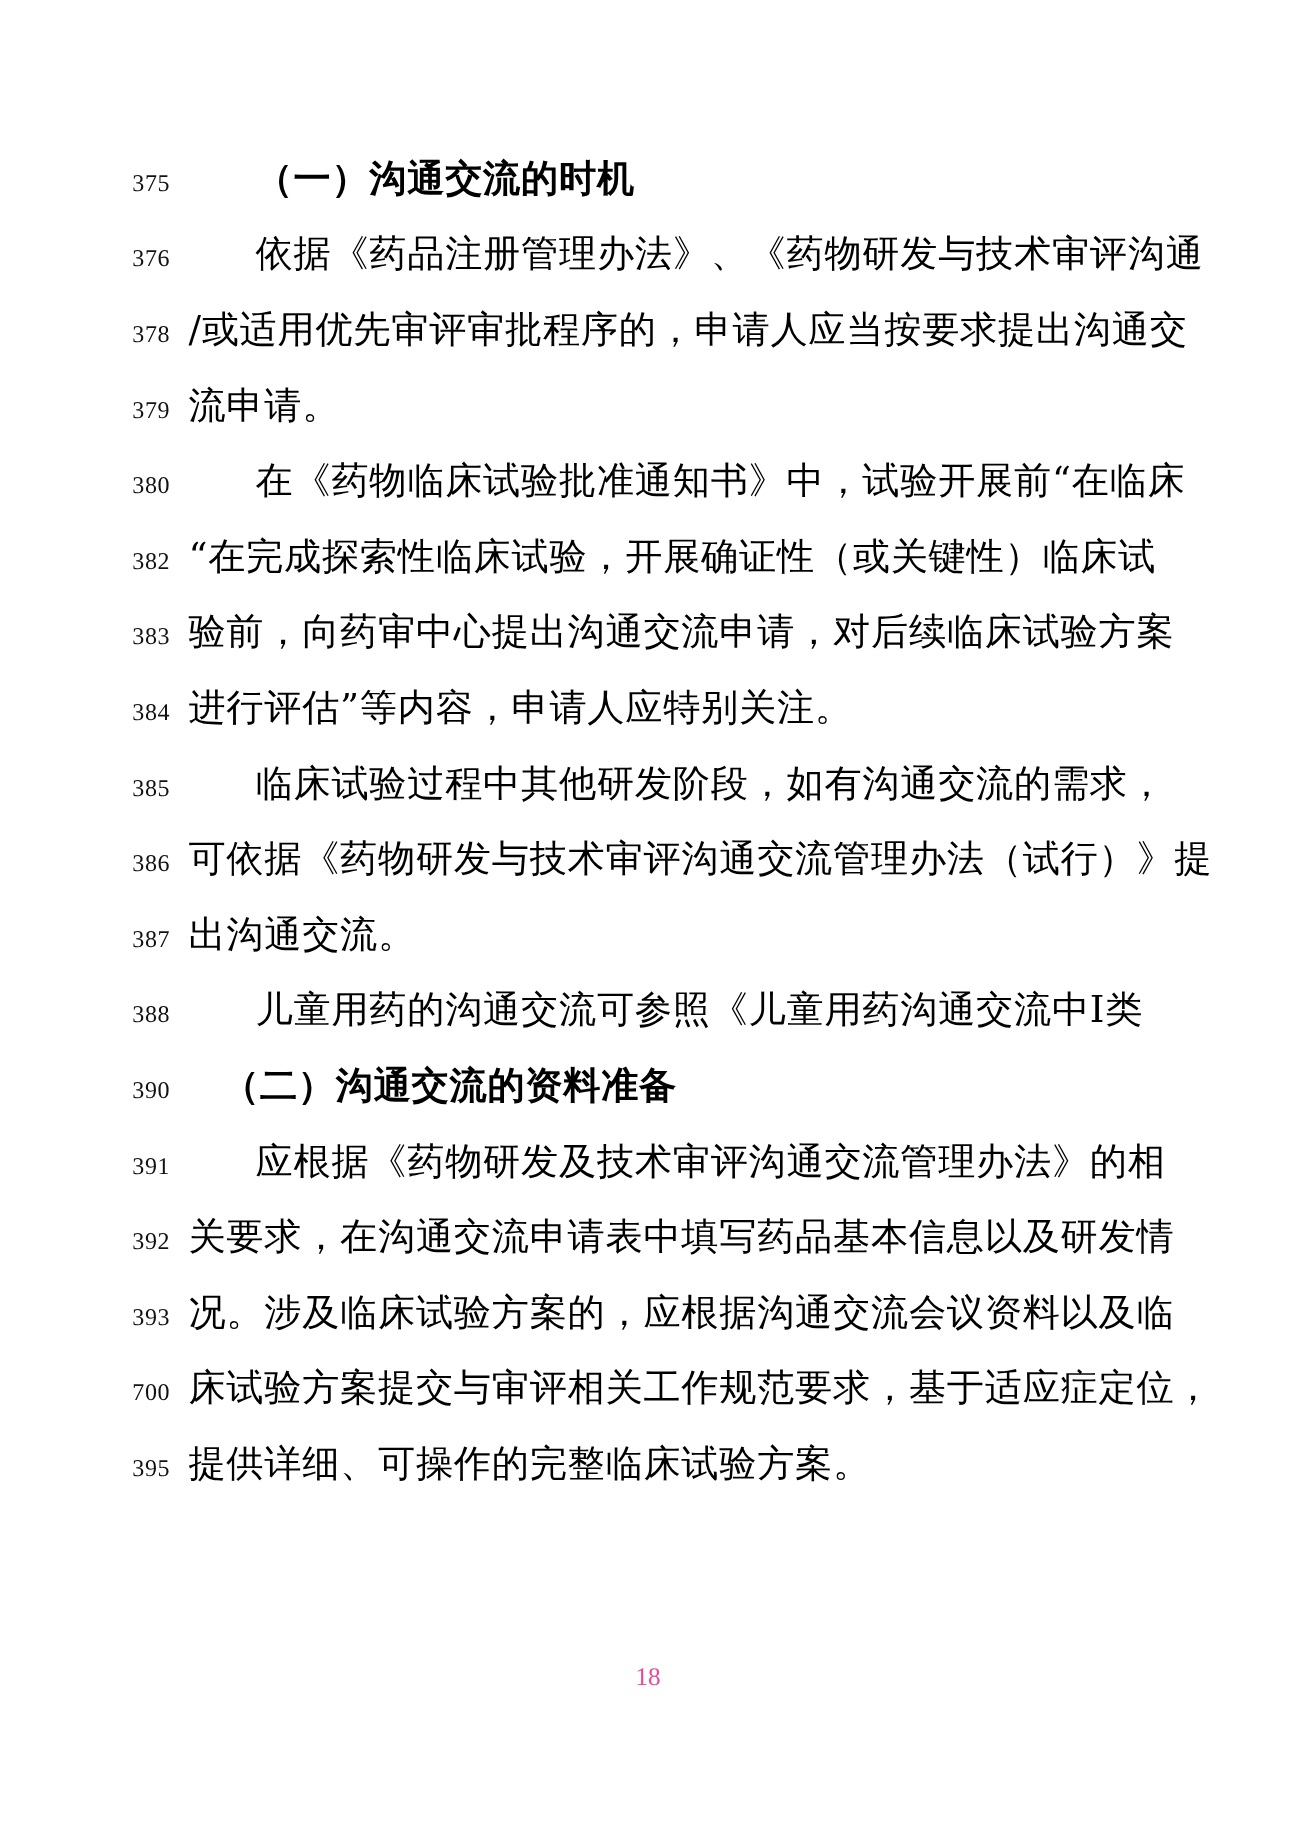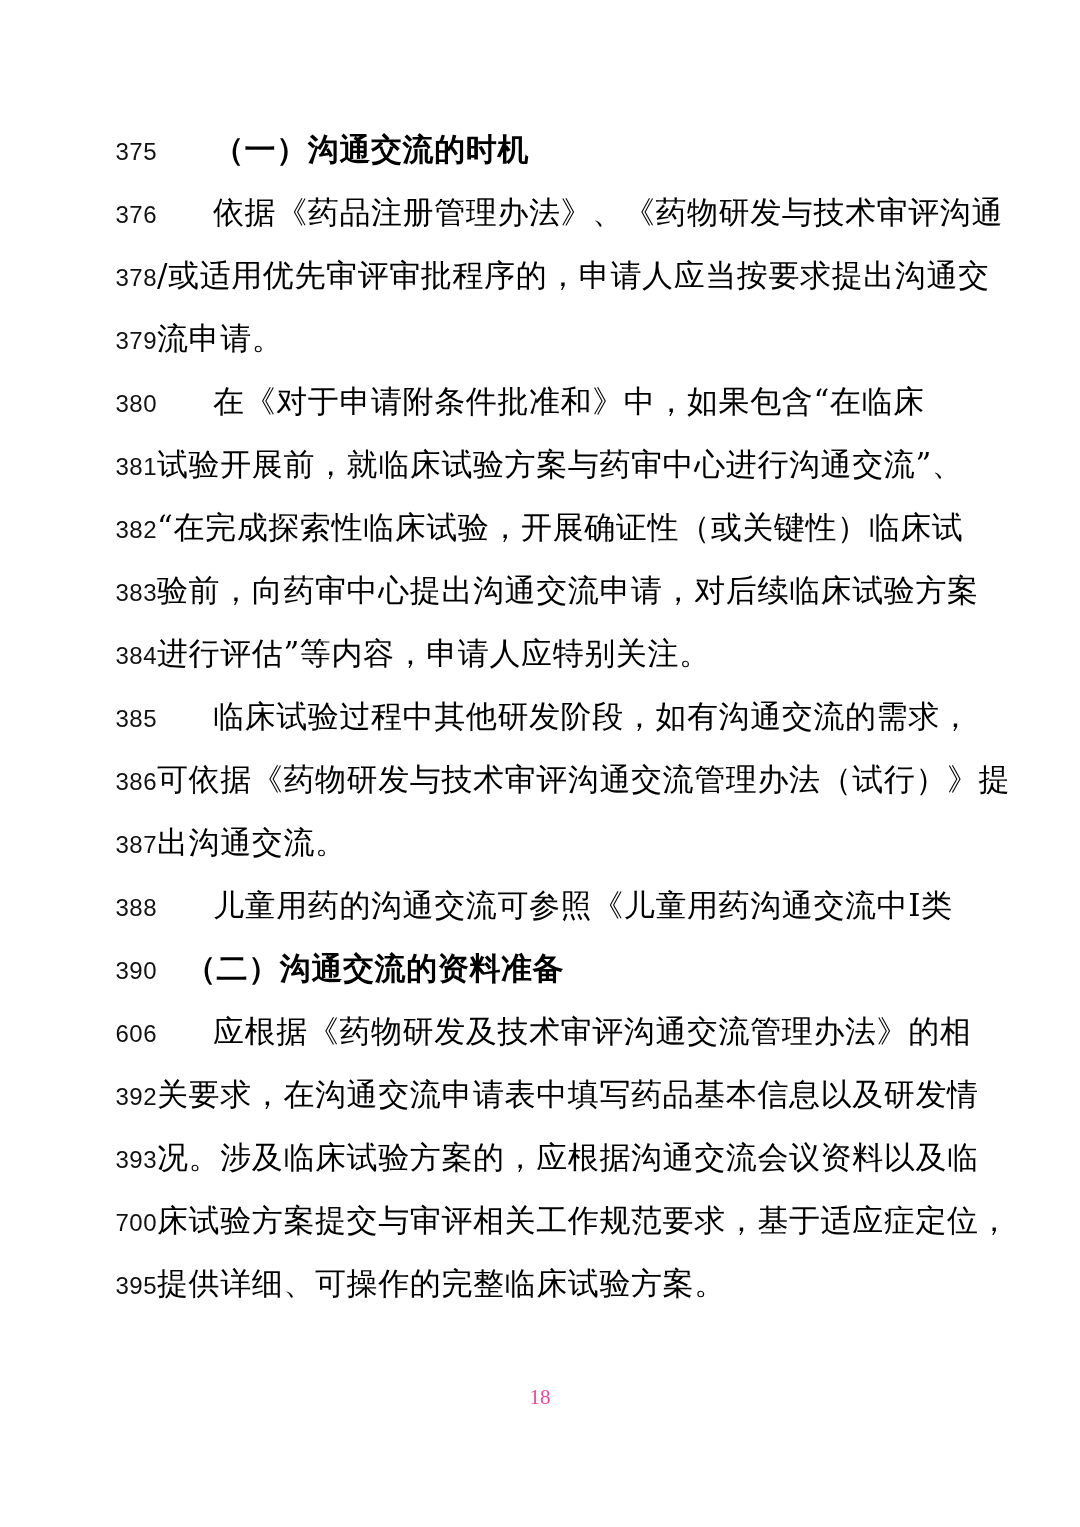--- a/index.html
+++ b/index.html
@@ -28,24 +28,24 @@
     box-sizing: border-box;
   }
   .line-row {
     display: flex;
     align-items: baseline;
     min-height: 63px;
   }
   .line-no {
     width: 62px;
     flex: 0 0 62px;
-    font-family: Liberation Sans, sans-serif;
-    font-size: 24px;
+    font-family: Liberation Serif, serif;
+    font-size: 20px;
     color: #111111;
-    text-align: right;
+    text-align: center;
     letter-spacing: 0.5px;
     padding-top: 6px;
   }
   .line-text {
     flex: 1 1 auto;
     font-family: "DejaVu Serif", "Liberation Serif", serif;
     font-size: 31px;
     line-height: 63px;
     color: #000000;
     letter-spacing: 0.6px;
@@ -87,25 +87,21 @@
       <div class="line-row">
         <div class="line-no">378</div>
         <div class="line-text indent-0">/或适用优先审评审批程序的，申请人应当按要求提出沟通交</div>
       </div>
       <div class="line-row">
         <div class="line-no">379</div>
         <div class="line-text indent-0">流申请。</div>
       </div>
       <div class="line-row">
         <div class="line-no">380</div>
-        <div class="line-text indent-2">在《对于申请附条件批准和》中，如果包含“在临床</div>
-      </div>
-      <div class="line-row">
-        <div class="line-no">381</div>
-        <div class="line-text indent-0">试验开展前，就临床试验方案与药审中心进行沟通交流”、</div>
+        <div class="line-text indent-2">在《药物临床试验批准通知书》中，试验开展前“在临床</div>
       </div>
       <div class="line-row">
         <div class="line-no">382</div>
         <div class="line-text indent-0">“在完成探索性临床试验，开展确证性（或关键性）临床试</div>
       </div>
       <div class="line-row">
         <div class="line-no">383</div>
         <div class="line-text indent-0">验前，向药审中心提出沟通交流申请，对后续临床试验方案</div>
       </div>
       <div class="line-row">
@@ -126,21 +122,21 @@
       </div>
       <div class="line-row">
         <div class="line-no">388</div>
         <div class="line-text indent-2">儿童用药的沟通交流可参照《儿童用药沟通交流中Ⅰ类</div>
       </div>
       <div class="line-row">
         <div class="line-no">390</div>
         <div class="line-text indent-1 heading-text">（二）沟通交流的资料准备</div>
       </div>
       <div class="line-row">
-        <div class="line-no">606</div>
+        <div class="line-no">391</div>
         <div class="line-text indent-2">应根据《药物研发及技术审评沟通交流管理办法》的相</div>
       </div>
       <div class="line-row">
         <div class="line-no">392</div>
         <div class="line-text indent-0">关要求，在沟通交流申请表中填写药品基本信息以及研发情</div>
       </div>
       <div class="line-row">
         <div class="line-no">393</div>
         <div class="line-text indent-0">况。涉及临床试验方案的，应根据沟通交流会议资料以及临</div>
       </div>

